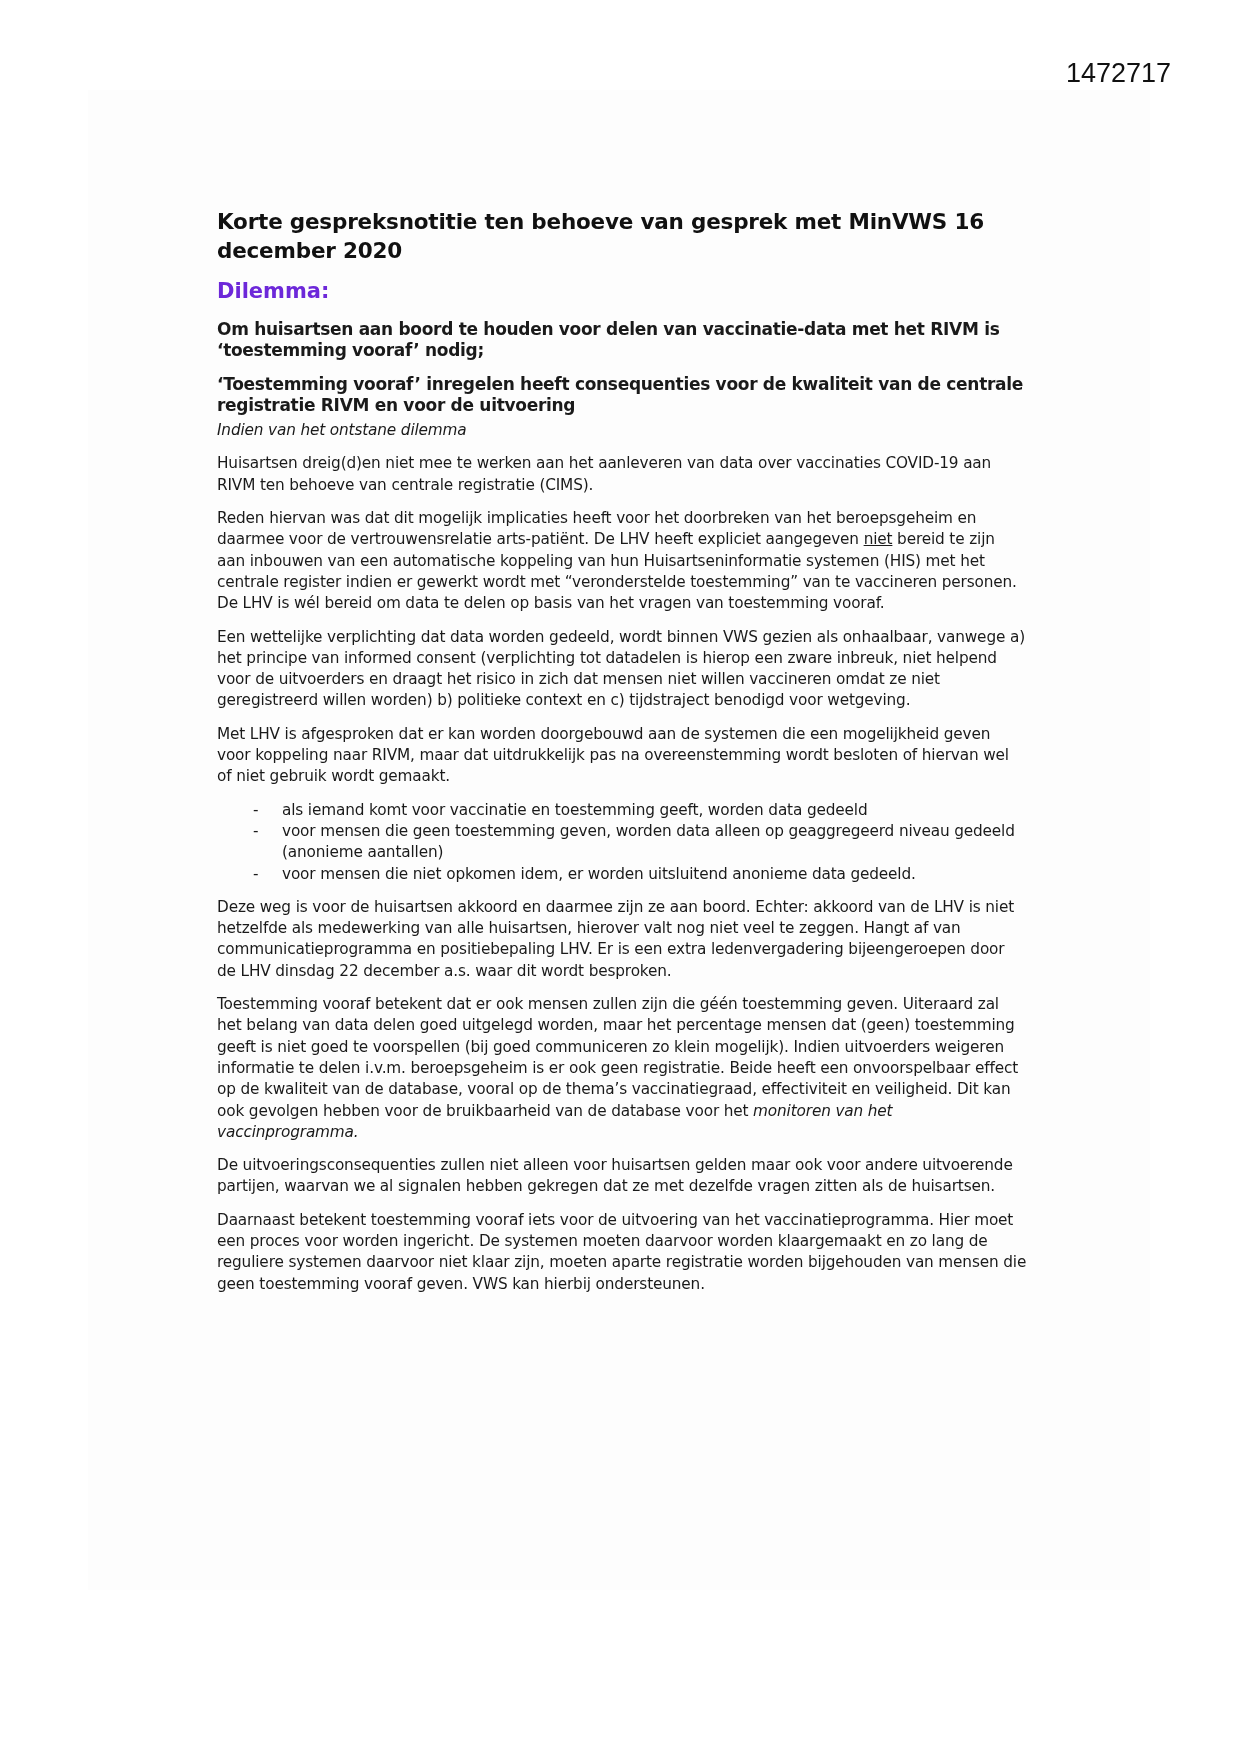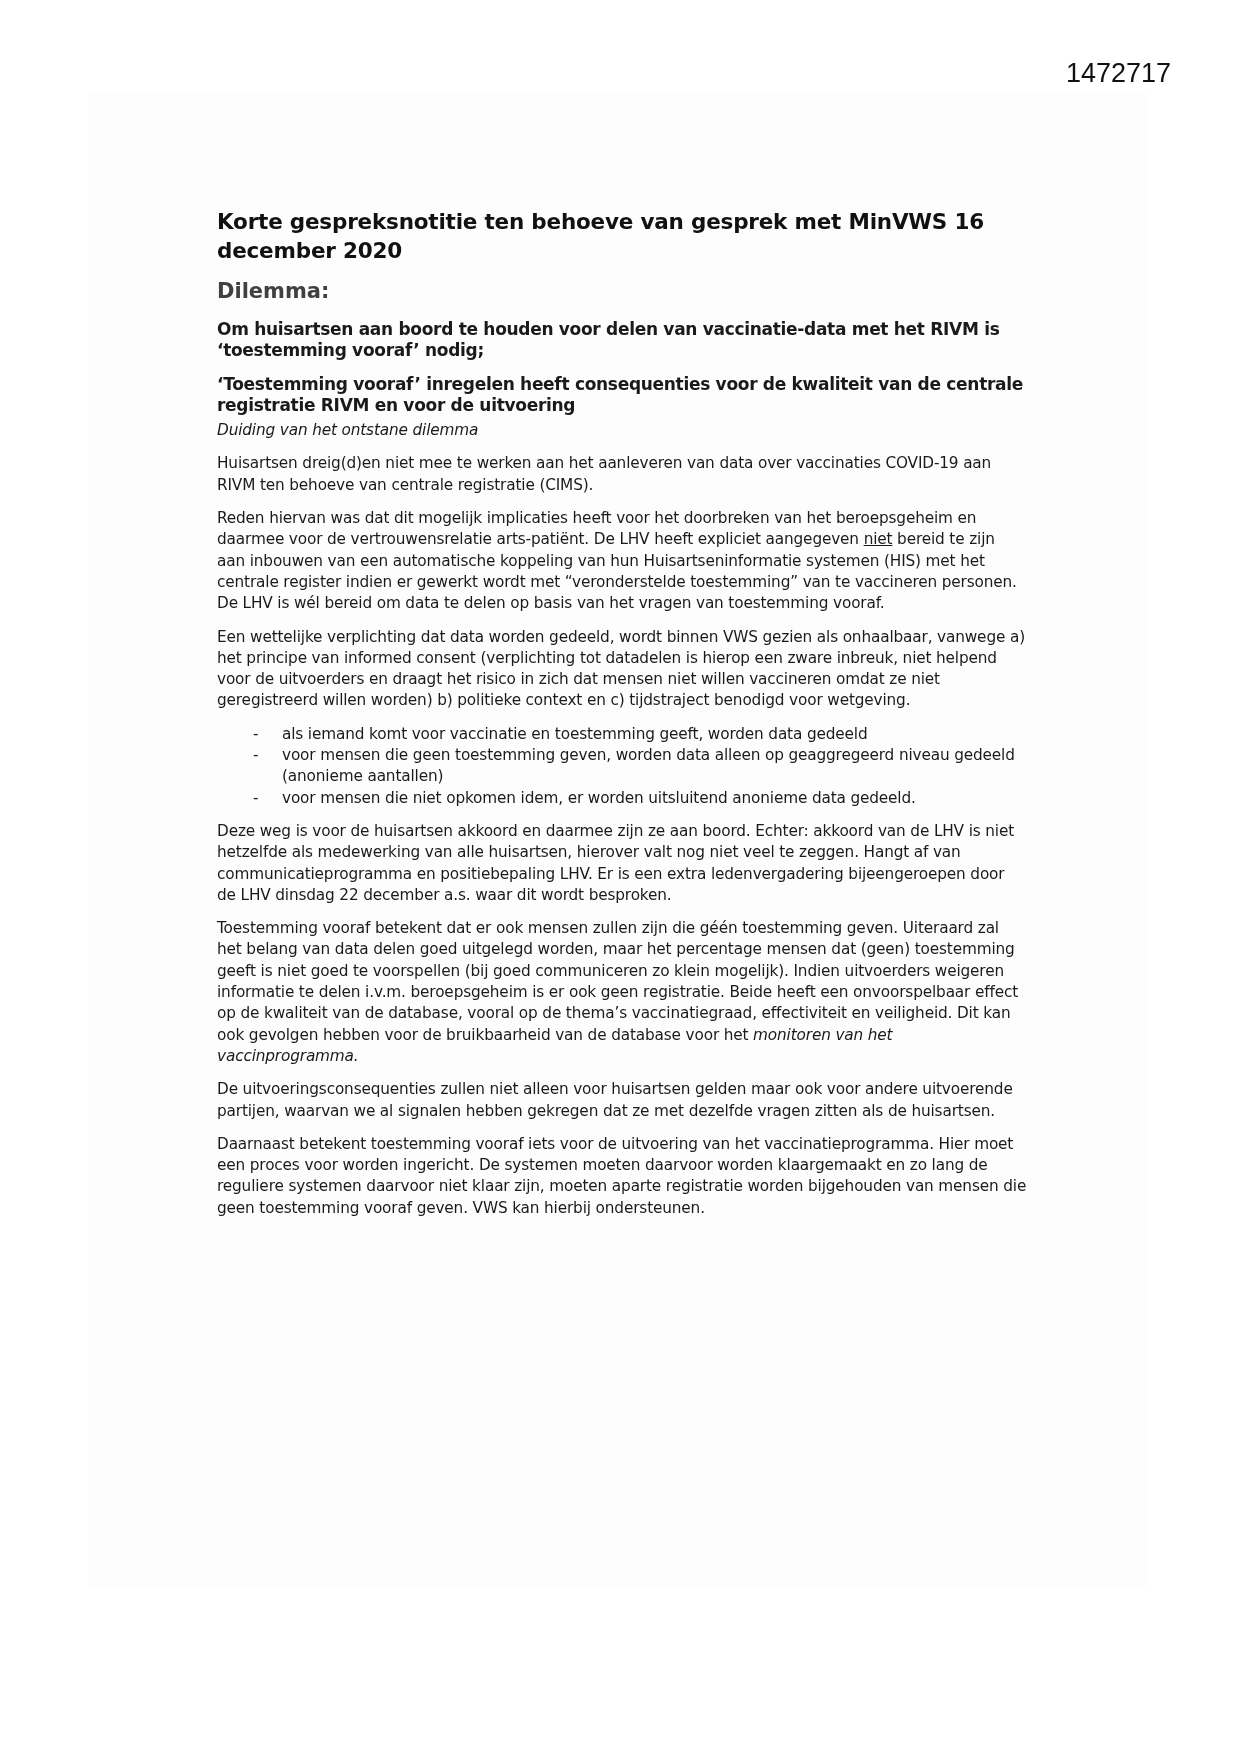--- a/index.html
+++ b/index.html
@@ -5,21 +5,21 @@
   html, body { margin: 0; padding: 0; background: #ffffff; }
   body { width: 1241px; height: 1754px; position: relative; overflow: hidden;
          font-family: "DejaVu Sans", sans-serif; color: #1a1a1a; }
   .doc-id { position: absolute; top: 58px; right: 70px; font-family: "Liberation Sans", sans-serif;
             font-size: 27px; color: #111; }
   .scan { position: absolute; left: 88px; top: 90px; width: 1062px; height: 1500px; background: #fdfdfd; }
   .page { position: absolute; left: 217px; top: 207px; width: 810px; }
   h1 { font-family: "DejaVu Sans", sans-serif; font-weight: bold; font-size: 21.5px; line-height: 29px;
        margin: 0 0 12px 0; color: #111; letter-spacing: -0.2px; }
   h2 { font-family: "DejaVu Sans", sans-serif; font-weight: bold; font-size: 21px; line-height: 28px;
-       margin: 0 0 14px 0; color: #404040; }
+       margin: 0 0 14px 0; color: #6d28d9; }
   p { margin: 0 0 12px 0; font-size: 15.3px; line-height: 21.3px; letter-spacing: -0.15px; }
   p.bold { font-weight: bold; font-size: 17px; letter-spacing: -0.3px; }
   p.italic { font-style: italic; }
   .u { text-decoration: underline; }
   .i { font-style: italic; }
   ul.dash { list-style: none; margin: 0 0 12px 0; padding: 0; font-size: 15.3px; line-height: 21.3px; letter-spacing: -0.15px; }
   ul.dash li { position: relative; padding-left: 65px; }
   ul.dash li .dash-mark { position: absolute; left: 36px; top: 0; }
 </style>
 </head>
@@ -28,27 +28,28 @@
 <div class="doc-id">1472717</div>
 <div class="scan"></div>
 
 <div class="page">
   <h1>Korte gespreksnotitie ten behoeve van gesprek met MinVWS 16 december 2020</h1>
   <h2>Dilemma:</h2>
 
   <p class="bold">Om huisartsen aan boord te houden voor delen van vaccinatie-data met het RIVM is ‘toestemming vooraf’ nodig;</p>
   <p class="bold" style="margin-bottom:4px;">‘Toestemming vooraf’ inregelen heeft consequenties voor de kwaliteit van de centrale registratie RIVM en voor de uitvoering</p>
 
-  <p class="italic">Duiding van het ontstane dilemma</p>
+  <p class="italic">Indien van het ontstane dilemma</p>
 
   <p>Huisartsen dreig(d)en niet mee te werken aan het aanleveren van data over vaccinaties COVID-19 aan RIVM ten behoeve van centrale registratie (CIMS).</p>
 
   <p><span>Reden hiervan was dat dit mogelijk implicaties heeft voor het doorbreken van het beroepsgeheim en daarmee voor de vertrouwensrelatie arts-patiënt. De LHV heeft expliciet aangegeven </span><span class="u">niet</span><span> bereid te zijn aan inbouwen van een automatische koppeling van hun Huisartseninformatie systemen (HIS) met het centrale register indien er gewerkt wordt met “veronderstelde toestemming” van te vaccineren personen. De LHV is wél bereid om data te delen op basis van het vragen van toestemming vooraf.</span></p>
 
   <p>Een wettelijke verplichting dat data worden gedeeld, wordt binnen VWS gezien als onhaalbaar, vanwege a) het principe van informed consent (verplichting tot datadelen is hierop een zware inbreuk, niet helpend voor de uitvoerders en draagt het risico in zich dat mensen niet willen vaccineren omdat ze niet geregistreerd willen worden) b) politieke context en c) tijdstraject benodigd voor wetgeving.</p>
+  <p>Met LHV is afgesproken dat er kan worden doorgebouwd aan de systemen die een mogelijkheid geven voor koppeling naar RIVM, maar dat uitdrukkelijk pas na overeenstemming wordt besloten of hiervan wel of niet gebruik wordt gemaakt.</p>
 
   <ul class="dash">
     <li><span class="dash-mark">-</span><span>als iemand komt voor vaccinatie en toestemming geeft, worden data gedeeld</span></li>
     <li><span class="dash-mark">-</span><span>voor mensen die geen toestemming geven, worden data alleen op geaggregeerd niveau gedeeld (anonieme aantallen)</span></li>
     <li><span class="dash-mark">-</span><span>voor mensen die niet opkomen idem, er worden uitsluitend anonieme data gedeeld.</span></li>
   </ul>
 
   <p>Deze weg is voor de huisartsen akkoord en daarmee zijn ze aan boord. Echter: akkoord van de LHV is niet hetzelfde als medewerking van alle huisartsen, hierover valt nog niet veel te zeggen. Hangt af van communicatieprogramma en positiebepaling LHV. Er is een extra ledenvergadering bijeengeroepen door de LHV dinsdag 22 december a.s. waar dit wordt besproken.</p>
 
   <p><span>Toestemming vooraf betekent dat er ook mensen zullen zijn die géén toestemming geven. Uiteraard zal het belang van data delen goed uitgelegd worden, maar het percentage mensen dat (geen) toestemming geeft is niet goed te voorspellen (bij goed communiceren zo klein mogelijk). Indien uitvoerders weigeren informatie te delen i.v.m. beroepsgeheim is er ook geen registratie. Beide heeft een onvoorspelbaar effect op de kwaliteit van de database, vooral op de thema’s vaccinatiegraad, effectiviteit en veiligheid. Dit kan ook gevolgen hebben voor de bruikbaarheid van de database voor het </span><span class="i">monitoren van het vaccinprogramma.</span></p>

